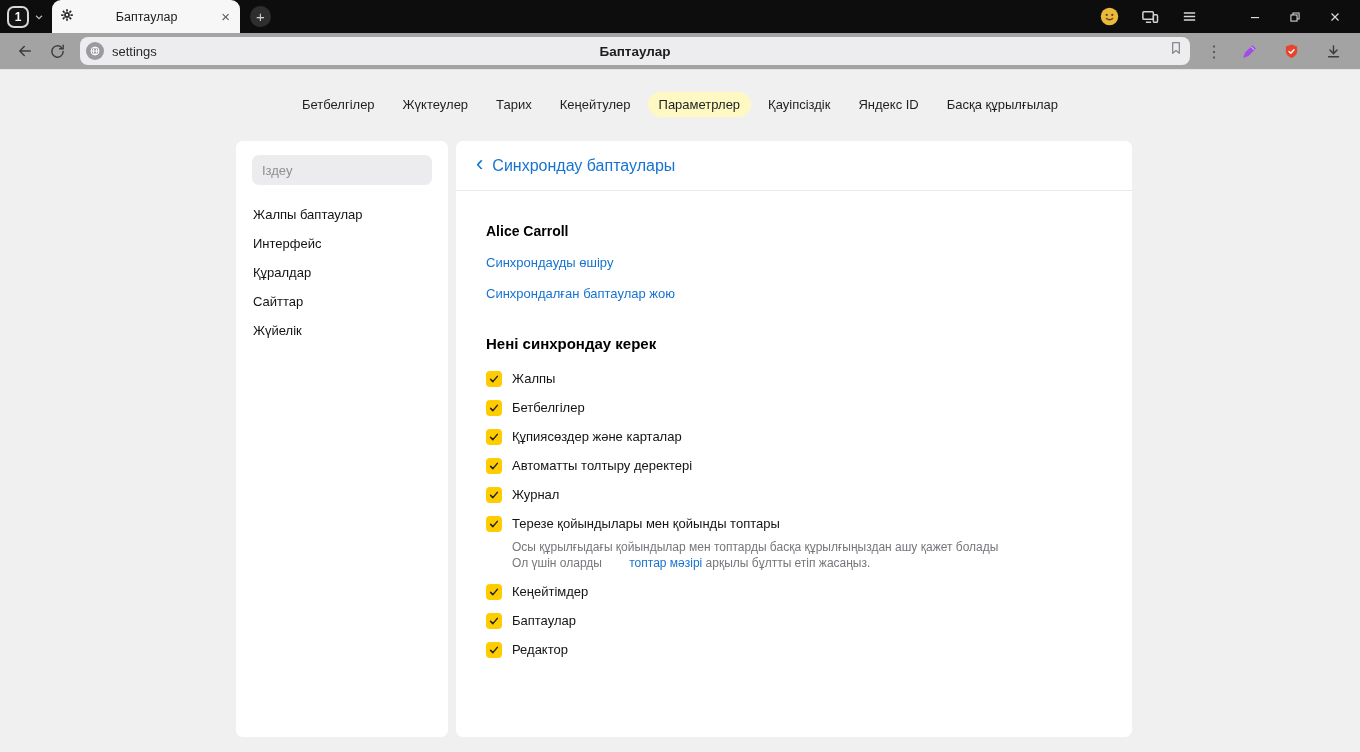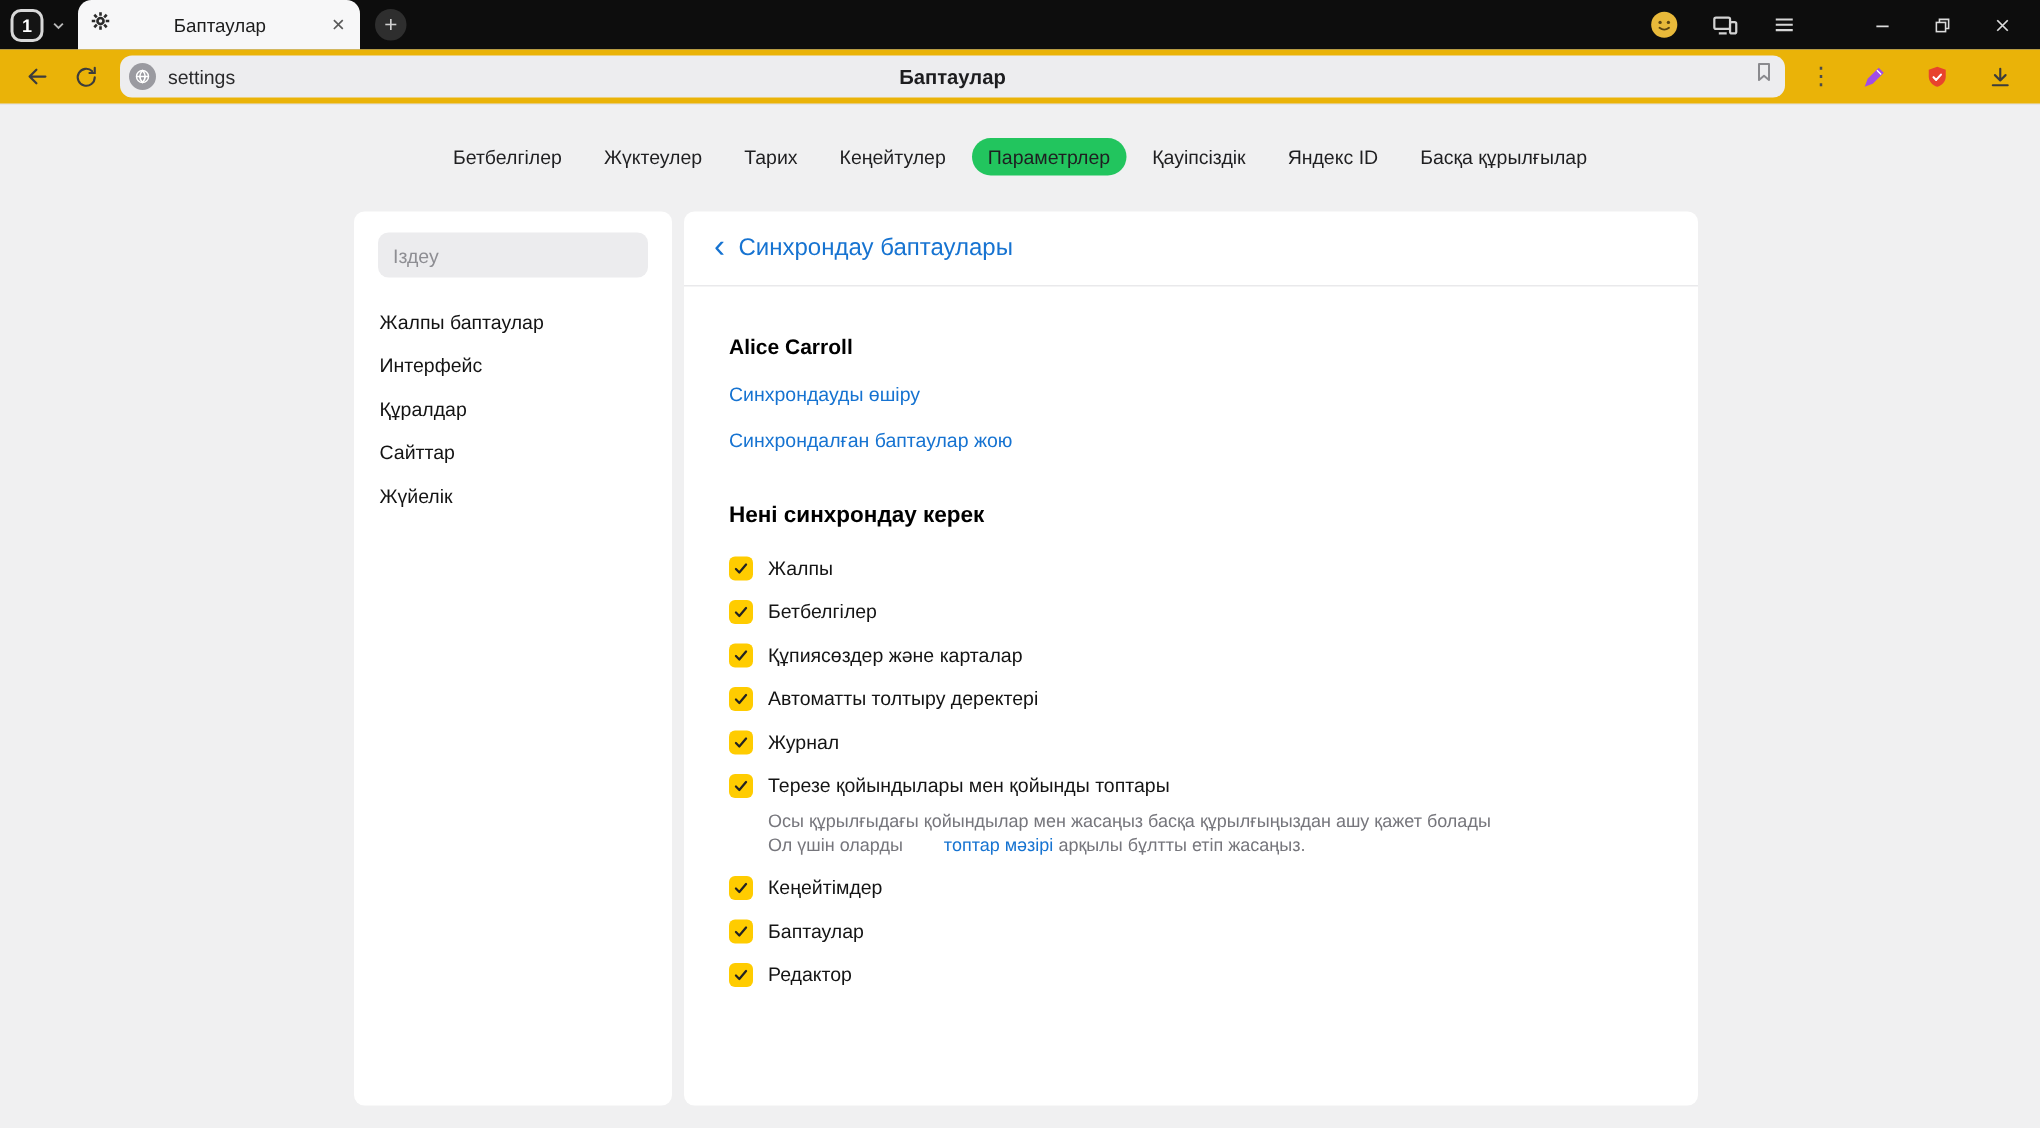--- a/index.html
+++ b/index.html
@@ -38,21 +38,21 @@
   .titlebar-right { margin-left:auto; display:flex; align-items:center; padding-right:12px; }
   .tb-ic { display:flex; align-items:center; justify-content:center; cursor:pointer; }
   .avatar { width:19px; height:19px; margin-right:22px; }
   .devices { margin-right:22px; }
   .burger { margin-right:30px; }
   .winbtn { width:26px; height:26px; margin-left:14px; display:flex; align-items:center; justify-content:center; cursor:pointer; }
 
   
   .toolbar {
     position:absolute; top:33px; left:0; right:0; height:37px;
-    background:#eab308; border-bottom:1px solid #e5e5e7;
+    background:#a3a3a3; border-bottom:1px solid #e5e5e7;
     display:flex; align-items:center;
   }
   .nav-ic { width:26px; height:26px; display:flex; align-items:center; justify-content:center; cursor:pointer; }
   .back { margin-left:12px; }
   .reload { margin-left:6px; }
   .addressbar {
     position:relative; flex:1; height:28px; margin:0 6px 0 10px;
     background:#ededef; border-radius:8px;
     display:flex; align-items:center;
   }
@@ -72,21 +72,21 @@
   
   .content { position:absolute; top:71px; left:0; right:0; bottom:0; background:#f0f0f1; }
   .topnav {
     position:absolute; top:21px; left:0; right:0;
     display:flex; justify-content:center; align-items:center; gap:6px;
   }
   .topnav-item {
     font-size:13px; color:#1f1f21; padding:5px 11px; border-radius:14px;
     cursor:pointer; white-space:nowrap;
   }
-  .topnav-item.selected { background:#22c55e; }
+  .topnav-item.selected { background:#fef9c3; }
 
   .card { position:absolute; background:#ffffff; border-radius:7px; }
   .sidebar-card { left:236px; top:70px; width:212px; height:596px; }
   .main-card { left:456px; top:70px; width:676px; height:596px; }
 
   .search {
     display:block; width:180px; height:30px; margin:14px 16px 0;
     background:#ececee; border:none; border-radius:7px;
     padding:0 10px; font-size:13px; color:#7f1d1d;
     font-family:"Liberation Sans", sans-serif; outline:none;
@@ -322,21 +322,21 @@
 
         <div class="chk-row">
           <span class="chk">
               <svg width="12" height="12" viewBox="0 0 16 16" fill="none" stroke="#222222" stroke-width="2" stroke-linecap="round" stroke-linejoin="round">
                 <path d="M3.5 8.5l3 3 6-7"></path>
               </svg>
             </span>
           <span class="chk-label">Терезе қойындылары мен қойынды топтары</span>
         </div>
         <div class="chk-desc">
-          <div>Осы құрылғыдағы қойындылар мен жасаңыз басқа құрылғыңыздан ашу қажет болады</div>
+          <div>Осы құрылғыдағы қойындылар мен топтарды басқа құрылғыңыздан ашу қажет болады</div>
           <div><span>Ол үшін оларды </span><a class="inline-link">топтар мәзірі</a><span> арқылы бұлтты етіп жасаңыз.</span></div>
         </div>
 
         <div class="chk-row">
           <span class="chk">
               <svg width="12" height="12" viewBox="0 0 16 16" fill="none" stroke="#222222" stroke-width="2" stroke-linecap="round" stroke-linejoin="round">
                 <path d="M3.5 8.5l3 3 6-7"></path>
               </svg>
             </span>
           <span class="chk-label">Кеңейтімдер</span>

